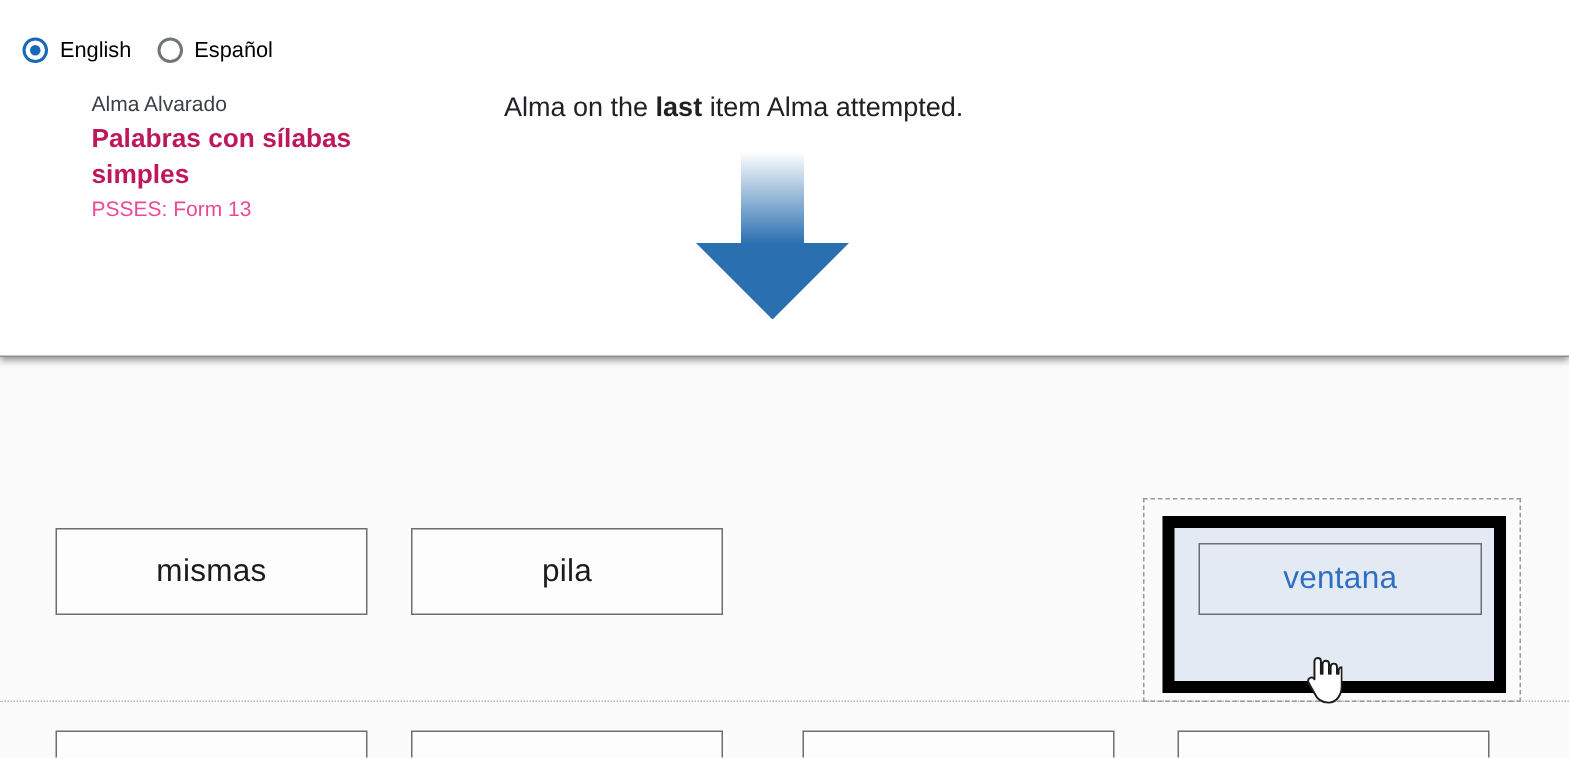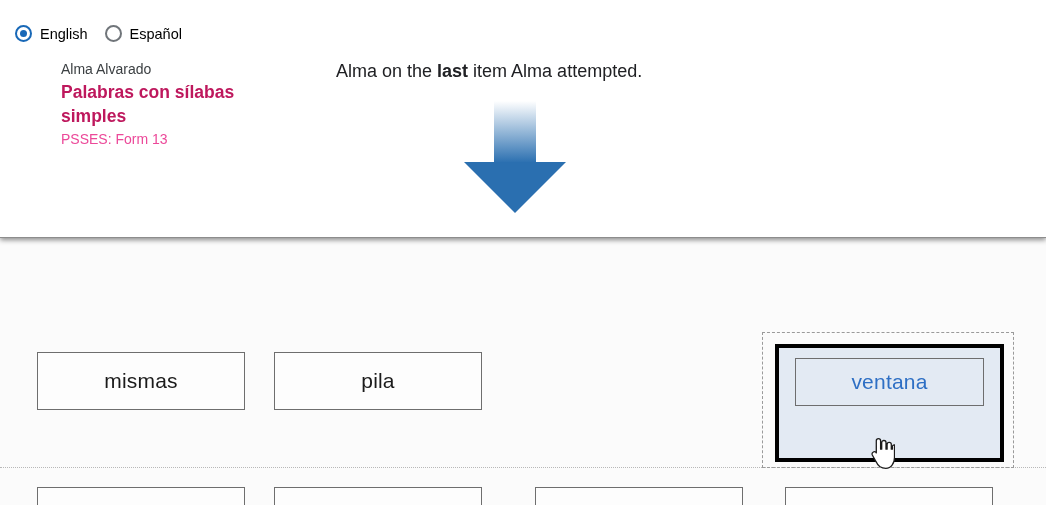--- a/index.html
+++ b/index.html
@@ -70,21 +70,21 @@
     box-sizing: border-box;
     border: 1px dashed #9a9a9a;
   }
   .selected-tile {
     position: absolute;
     left: 12px;
     top: 11px;
     width: 229px;
     height: 118px;
     box-sizing: border-box;
-    border: 4px solid #000000;
+    border: 8px solid #000000;
     background: #e3eaf3;
   }
   .selected-word-box {
     position: absolute;
     left: 16px;
     top: 10px;
     width: 189px;
     height: 48px;
     box-sizing: border-box;
     border: 1px solid #6e6e6e;

